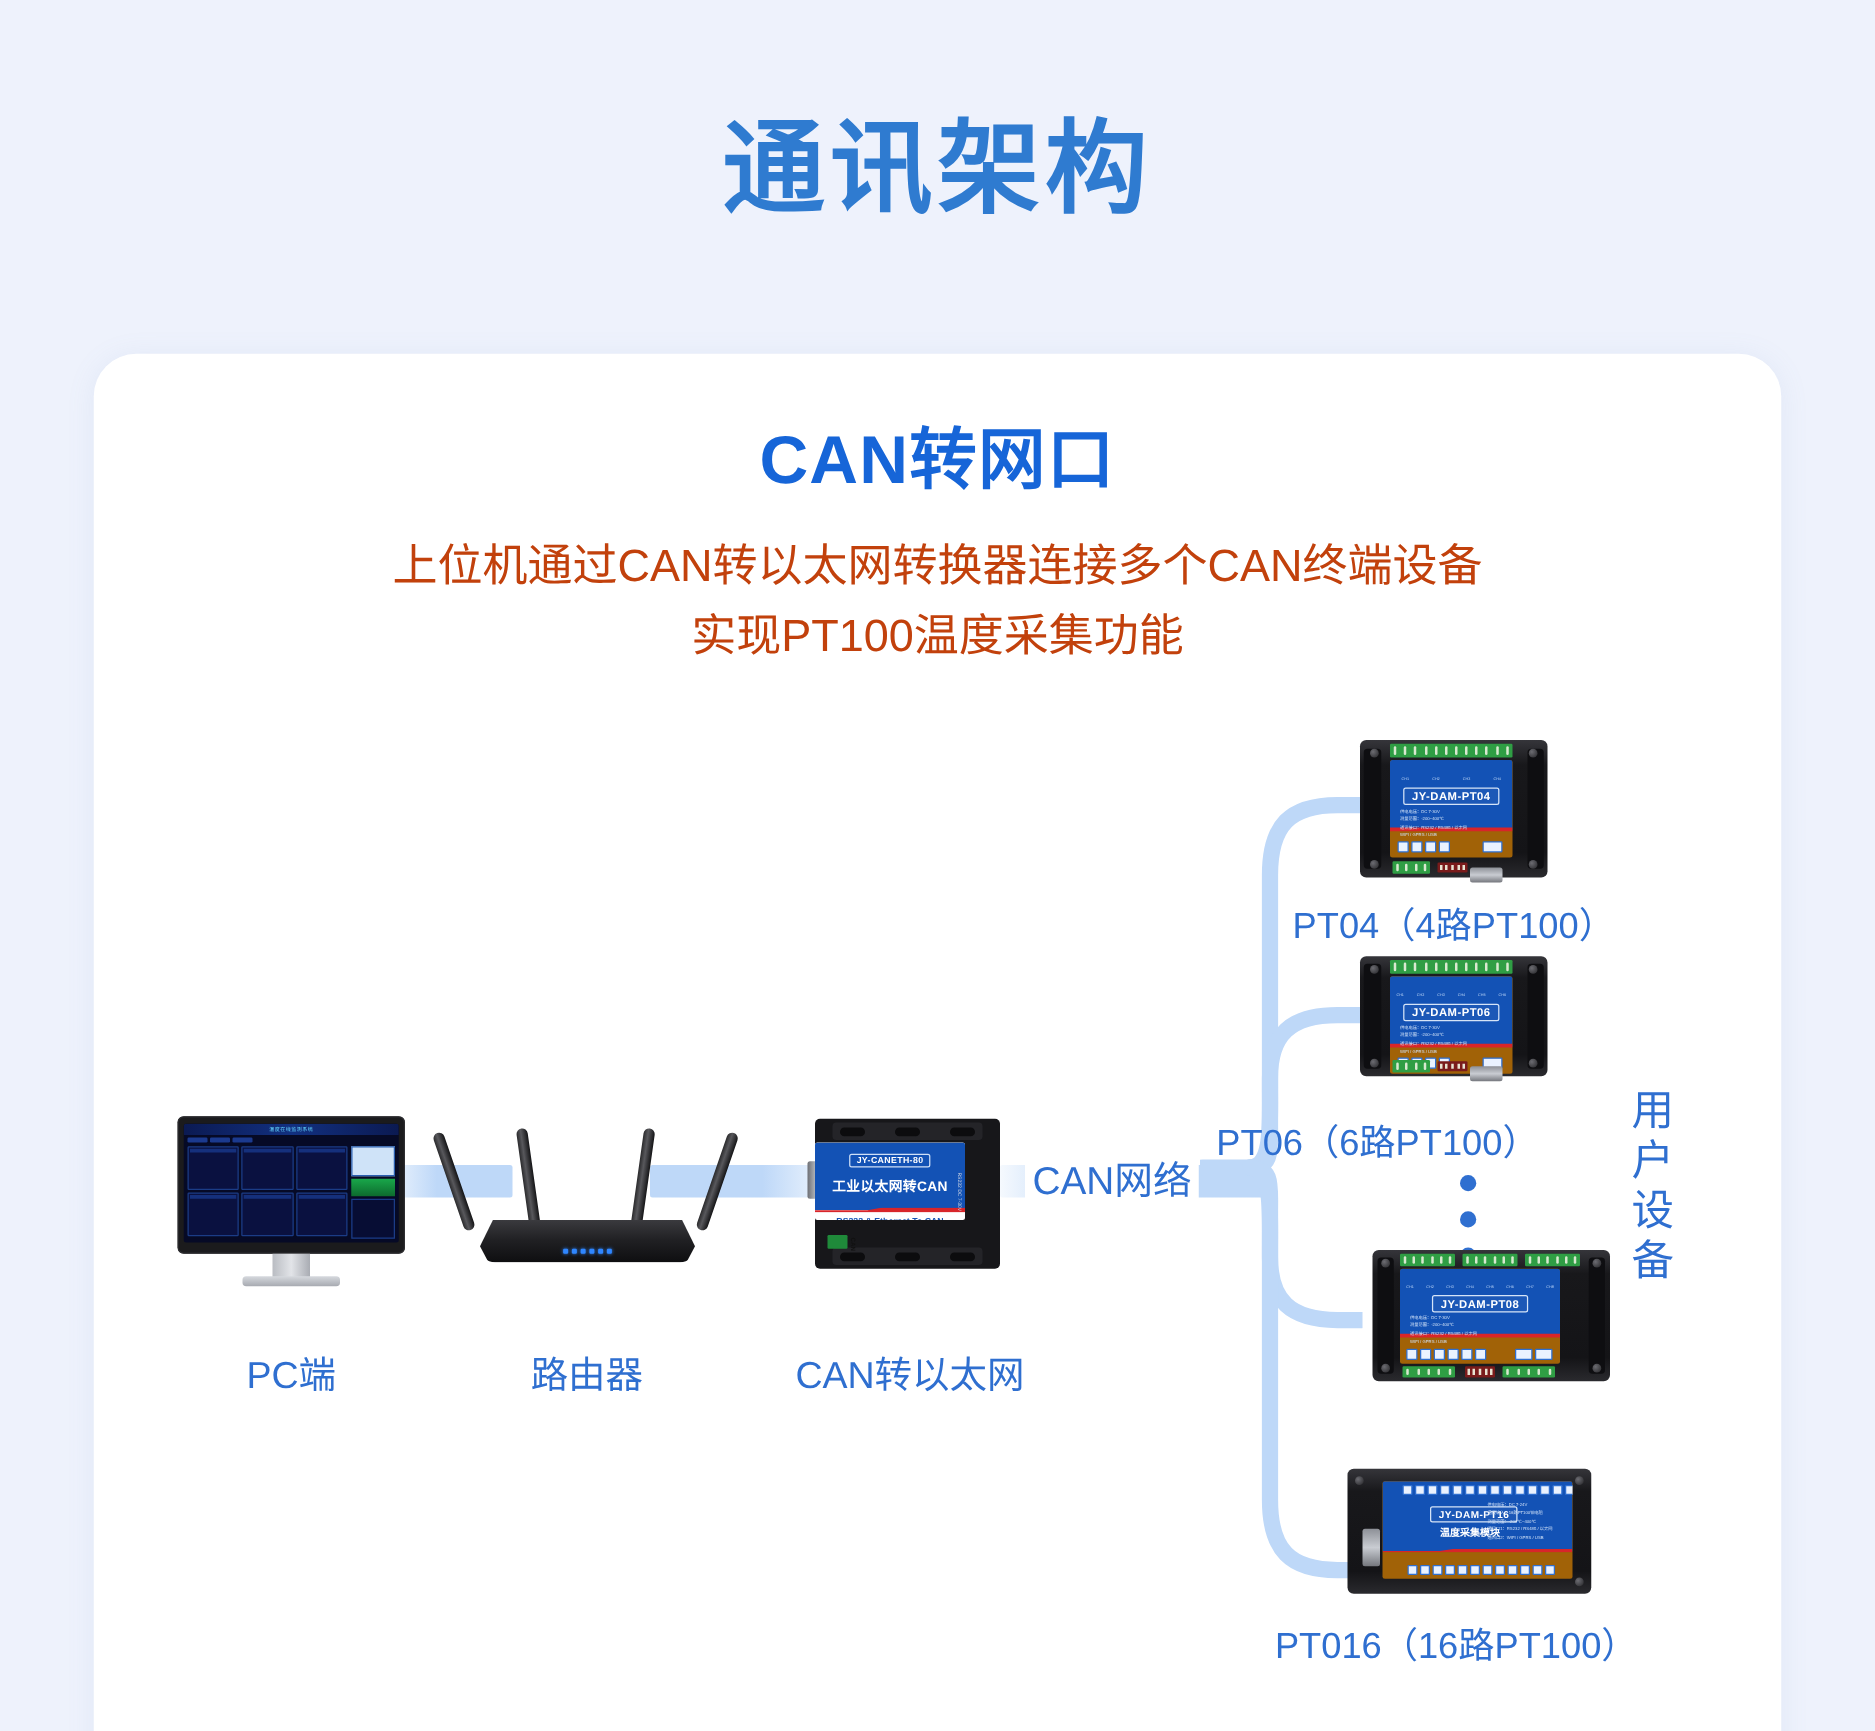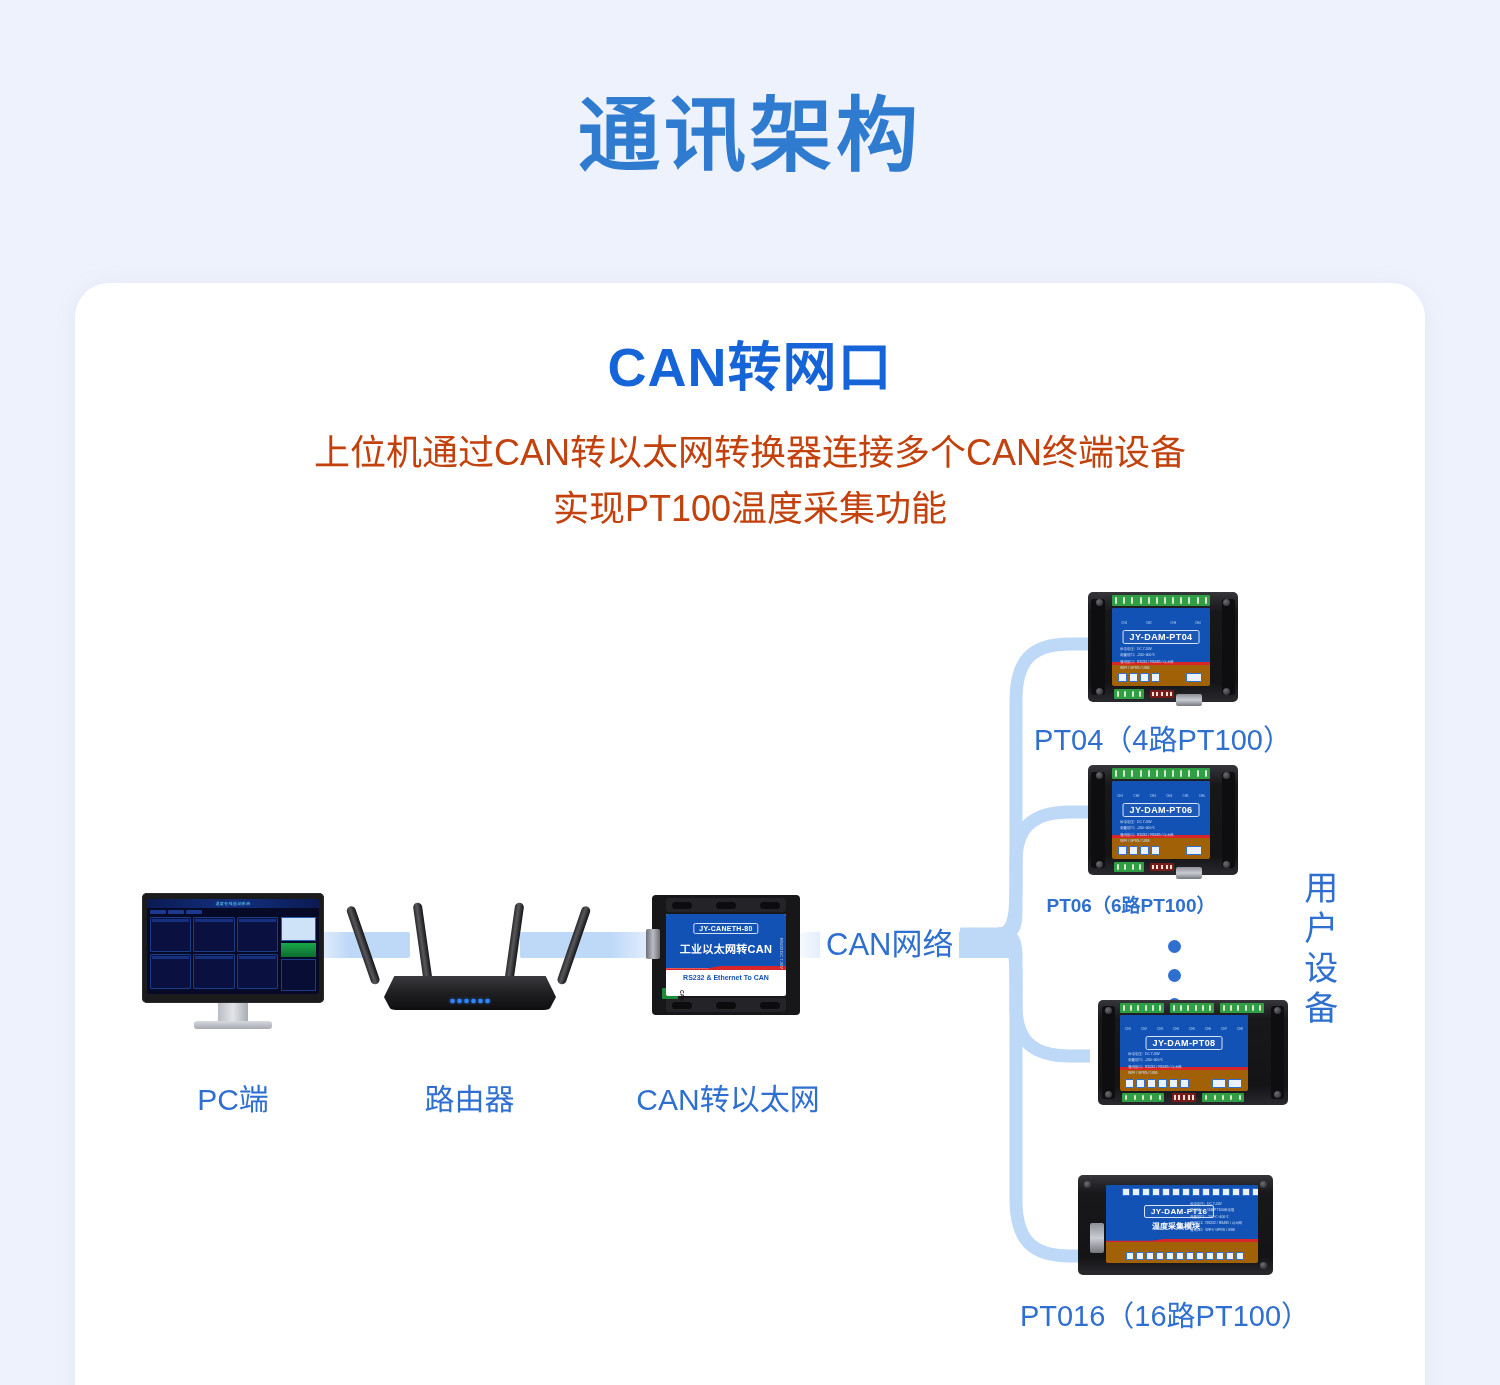--- a/index.html
+++ b/index.html
@@ -153,21 +153,21 @@
   .canbox{position:absolute;left:652px;top:895px;width:148px;height:120px;}
   .cb-frame{
     position:absolute;left:0;top:0;width:148px;height:120px;
     background:#17171a;border-radius:4px;
   }
   .cb-ear{position:absolute;left:14px;width:120px;height:14px;background:#242428;border-radius:3px;}
   .cb-ear.t{top:3px;}
   .cb-ear.b{bottom:3px;}
   .cb-ear i{position:absolute;top:4px;width:20px;height:7px;background:#0c0c0e;border-radius:4px;}
   .cb-face{
-    position:absolute;left:14px;top:19px;width:120px;height:82px;
+    position:absolute;left:0;top:19px;width:120px;height:62px;
     background:#fff;border-radius:2px;overflow:hidden;
   }
   .cb-blue{position:absolute;left:0;top:0;width:100%;height:54px;background:#1352b5;}
   .cb-red{position:absolute;left:0;top:52px;width:100%;height:4px;
     background:#d8252a;clip-path:polygon(0 55%,35% 55%,45% 0,100% 0,100% 100%,0 100%);}
   .cb-model{
     position:absolute;left:50%;transform:translateX(-50%);top:9px;
     border:1px solid #cfe0f7;border-radius:2px;padding:1px 5px;
     font-size:7px;font-weight:bold;color:#fff;letter-spacing:.3px;white-space:nowrap;
   }
@@ -428,21 +428,21 @@
         <i></i>
         <i></i>
         <i></i>
         <i></i>
         <i></i>
       </div>
     <div class="pm-db9" style="left:88px;bottom:-4px;width:26px;height:12px;"></div>
   </div>
   <div class="dev-label" style="left:1018px;top:716px;width:290px;font-size:29px;">PT04（4路PT100）</div>
 
-  <div class="ptmod" style="left:1088px;top:765px;width:150px;height:110px;">
+  <div class="ptmod" style="left:1088px;top:765px;width:150px;height:96px;">
     <div class="pm-shell"></div>
     <div class="pm-rail l"></div>
     <div class="pm-rail r"></div>
     <div class="pm-screw" style="left:8px;top:7px"></div>
     <div class="pm-screw" style="right:8px;top:7px"></div>
     <div class="pm-screw" style="left:8px;bottom:7px"></div>
     <div class="pm-screw" style="right:8px;bottom:7px"></div>
     <div class="pm-term" style="left:24px;top:3px;width:98px;height:11px;">
       <i></i>
         <i></i>
@@ -493,21 +493,21 @@
       </div>
     <div class="pm-dip" style="left:62px;bottom:4px;width:22px;height:8px;">
         <i></i>
         <i></i>
         <i></i>
         <i></i>
         <i></i>
       </div>
     <div class="pm-db9" style="left:88px;bottom:-4px;width:26px;height:12px;"></div>
   </div>
-  <div class="dev-label" style="left:986px;top:890px;width:290px;font-size:19px;font-weight:bold;">PT06（6路PT100）</div>
+  <div class="dev-label" style="left:957px;top:890px;width:290px;font-size:29px;">PT06（6路PT100）</div>
 
   <div class="ptmod" style="left:1098px;top:1000px;width:190px;height:105px;">
     <div class="pm-shell"></div>
     <div class="pm-rail l" style="width:7%"></div>
     <div class="pm-rail r" style="width:7%"></div>
     <div class="pm-screw" style="left:7px;top:7px"></div>
     <div class="pm-screw" style="right:7px;top:7px"></div>
     <div class="pm-screw" style="left:7px;bottom:7px"></div>
     <div class="pm-screw" style="right:7px;bottom:7px"></div>
     <div class="pm-term" style="left:22px;top:3px;width:44px;height:10px;">

